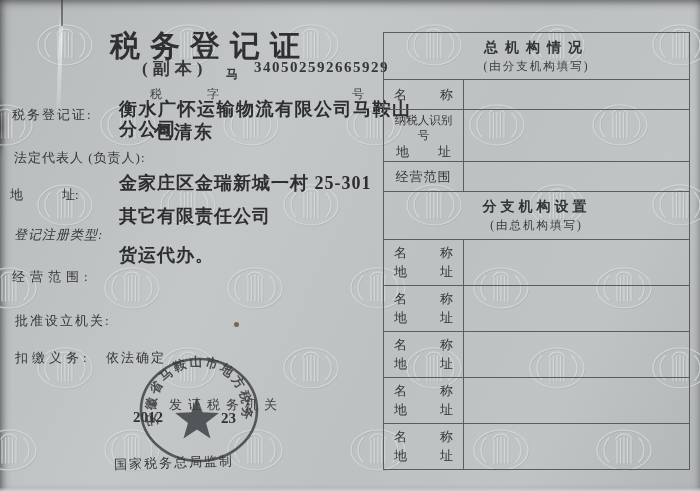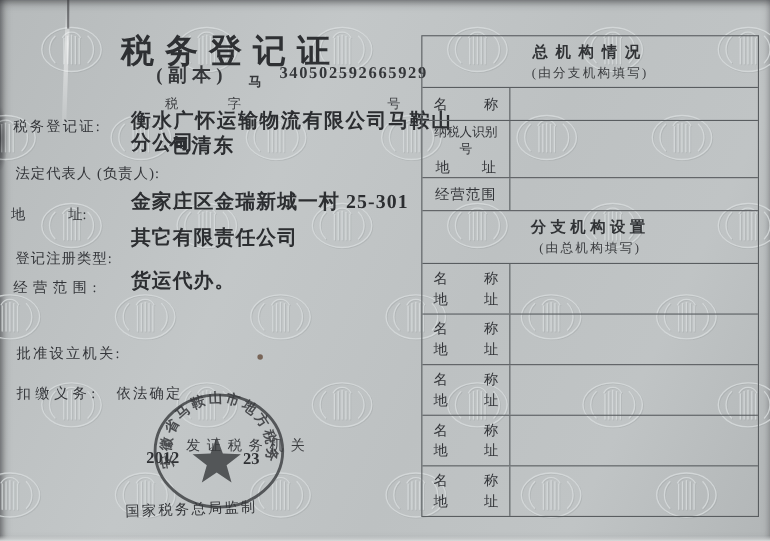--- a/index.html
+++ b/index.html
@@ -152,24 +152,24 @@
   <div class="abs val" style="left:119px;top:117px;letter-spacing:1.5px;">分公司</div>
 
   <div class="abs val" style="left:154px;top:120px;letter-spacing:2px;">包清东</div>
   <div class="abs lbl" style="left:14px;top:149px;letter-spacing:1px;">法定代表人 (负责人):</div>
 
   <div class="abs val" style="left:119px;top:171px;letter-spacing:1px;">金家庄区金瑞新城一村 25-301</div>
   <div class="abs lbl" style="left:10px;top:186px;">地</div>
   <div class="abs lbl" style="left:62px;top:186px;">址:</div>
 
   <div class="abs val" style="left:119px;top:204px;letter-spacing:1px;">其它有限责任公司</div>
-  <div class="abs lbl" style="left:14px;top:226px;letter-spacing:1px;">登记注册类型:</div>
+  <div class="abs lbl" style="left:14px;top:226px;letter-spacing:1px;font-style:italic;">登记注册类型:</div>
 
   <div class="abs val" style="left:119px;top:243px;letter-spacing:1px;">货运代办。</div>
-  <div class="abs lbl" style="left:12px;top:252px;letter-spacing:5px;text-align:right;">经营范围:</div>
+  <div class="abs lbl" style="left:12px;top:268px;letter-spacing:5px;text-align:right;">经营范围:</div>
 
   <div class="abs lbl" style="left:15px;top:312px;letter-spacing:2px;">批准设立机关:</div>
 
   <div class="abs lbl" style="left:15px;top:349px;letter-spacing:4px;">扣缴义务:</div>
   <div class="abs lbl" style="left:106px;top:349px;letter-spacing:2px;">依法确定</div>
 
   <div class="abs issuer" style="left:140px;top:396px;">发证税务机关</div>
   <div class="abs dnum" style="left:133px;top:409px;">2012</div>
   <div class="abs dnum" style="left:221px;top:410px;">23</div>
 

